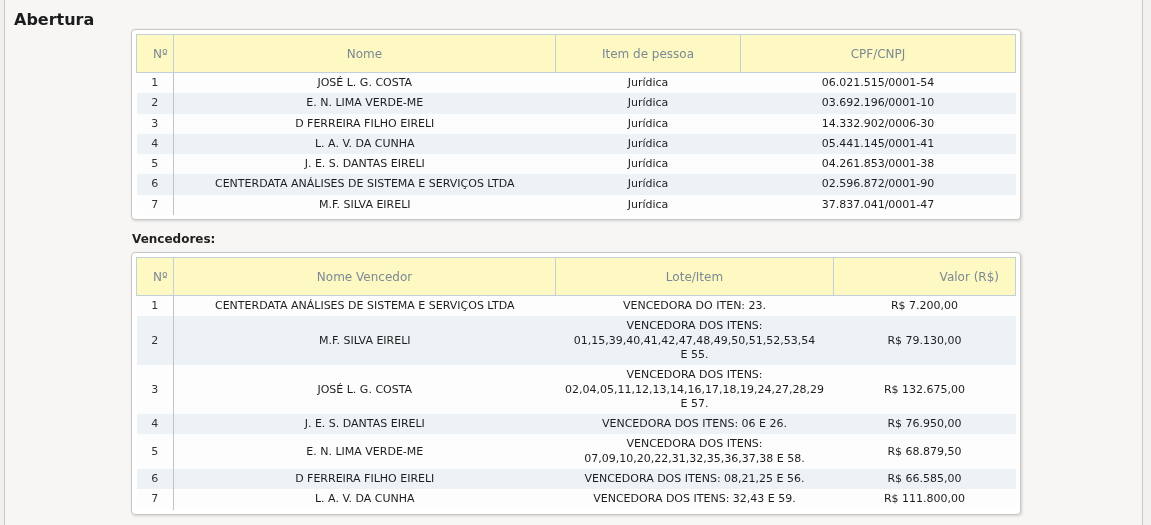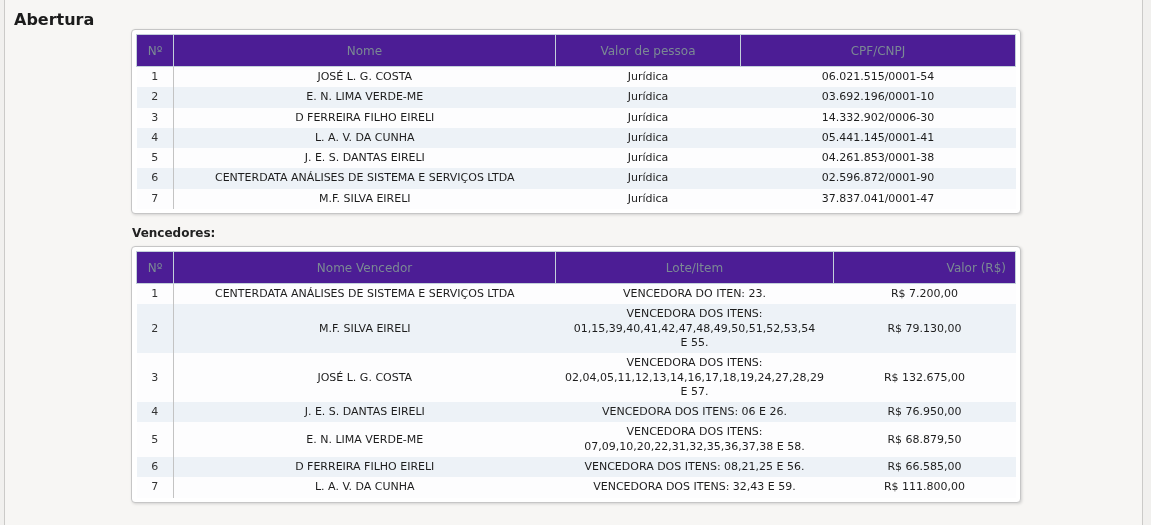--- a/index.html
+++ b/index.html
@@ -40,26 +40,26 @@
     border-radius: 4px;
     padding: 4px;
     box-shadow: 1px 1px 3px rgba(0,0,0,0.15);
   }
   table {
     width: 100%;
     border-collapse: collapse;
     table-layout: fixed;
   }
   th {
-    background: #4c1d95;
+    background: #fef9c3;
     color: #7b8994;
     font-weight: normal;
     font-size: 12px;
-    height: 32px;
-    padding: 0 9px;
+    height: 38px;
+    padding: 0 16px;
     border: 1px solid #c3d0da;
     text-align: center;
     overflow: hidden;
   }
   th.al-r { text-align: right; }
   td {
     font-size: 11px;
     color: #1d1d1d;
     padding: 3px 8px;
     line-height: 1.3;
@@ -91,21 +91,21 @@
           <colgroup>
             <col style="width:37px">
               <col style="width:382px">
               <col style="width:185px">
               <col>
           </colgroup>
           <thead>
             <tr data-name="licitantes-header-row">
               <th data-name="column-header-numero">Nº</th>
               <th data-name="column-header-nome">Nome</th>
-              <th data-name="column-header-tipo-pessoa">Valor de pessoa</th>
+              <th data-name="column-header-tipo-pessoa">Item de pessoa</th>
               <th data-name="column-header-cpf-cnpj">CPF/CNPJ</th>
             </tr>
           </thead>
           <tbody data-name="licitantes-table-body">
               <tr data-name="table-row">
                 <td class="al-c" data-name="row-number-cell">1</td>
                 <td class="al-l" data-name="bidder-name-cell">JOSÉ L. G. COSTA</td>
                 <td class="al-c" data-name="person-type-cell">Jurídica</td>
                 <td class="al-c" data-name="cpf-cnpj-cell">06.021.515/0001-54</td>
               </tr>

